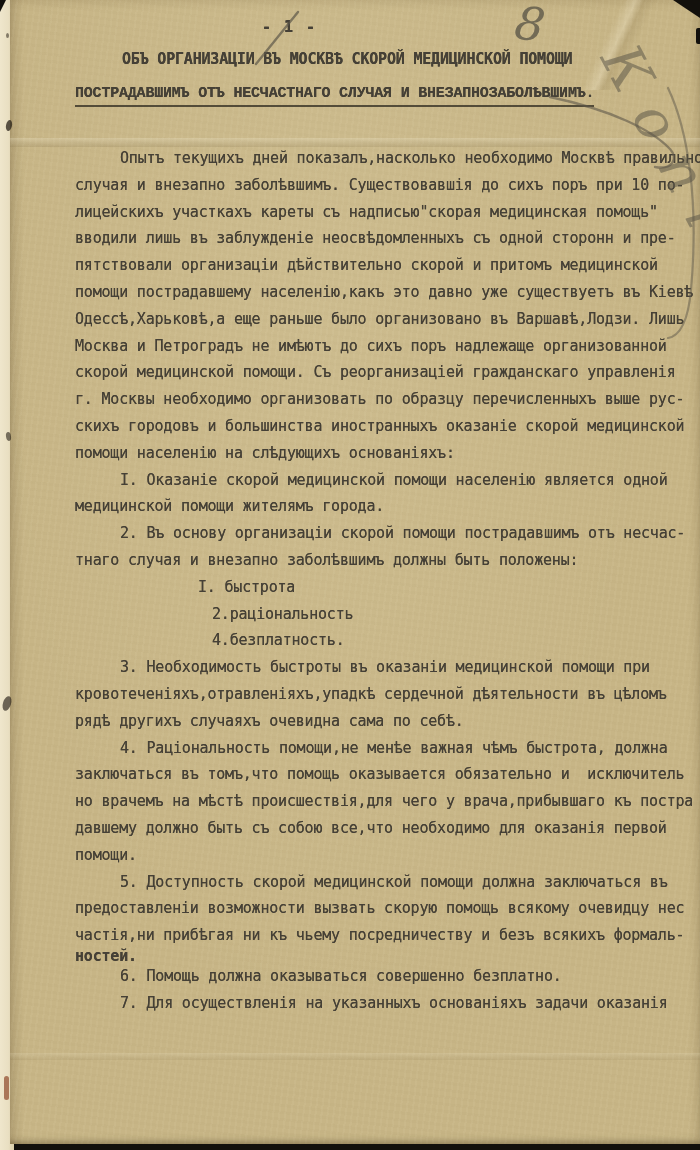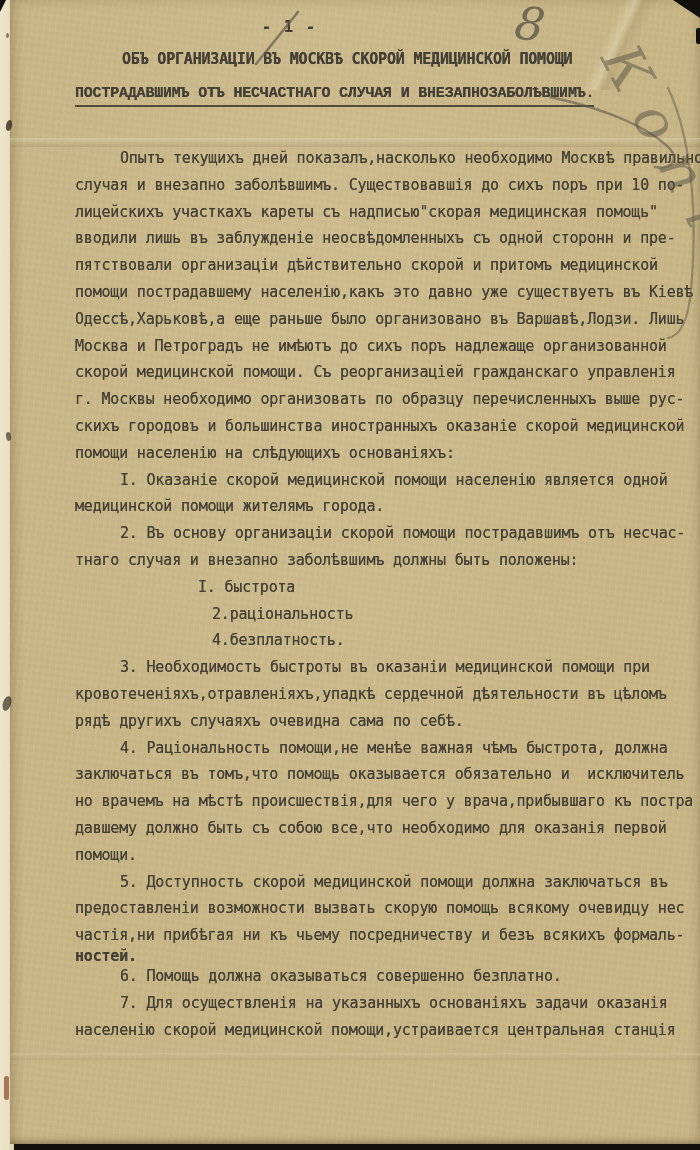--- a/index.html
+++ b/index.html
@@ -121,21 +121,20 @@
       <div class="line">заключаться въ томъ,что помощь оказывается обязательно и  исключитель</div>
       <div class="line">но врачемъ на мѣстѣ происшествія,для чего у врача,прибывшаго къ постра</div>
       <div class="line">давшему должно быть съ собою все,что необходимо для оказанія первой</div>
       <div class="line">помощи.</div>
       <div class="line indent">5. Доступность скорой медицинской помощи должна заключаться въ</div>
       <div class="line">предоставленіи возможности вызвать скорую помощь всякому очевидцу нес</div>
       <div class="line">частія,ни прибѣгая ни къ чьему посредничеству и безъ всякихъ формаль-</div>
       <div class="line tight">ностей.</div>
       <div class="line indent">6. Помощь должна оказываться совершенно безплатно.</div>
       <div class="line indent">7. Для осуществленія на указанныхъ основаніяхъ задачи оказанія</div>
-      <div class="line">населенію скорой медицинской помощи,устраивается центральная станція</div>
     </div>
 </div>
 
 <svg class="pencil" width="700" height="1150" viewBox="0 0 700 1150">
   <g fill="#5d5749" stroke="#5d5749" font-family="DejaVu Serif, serif" font-style="italic">
     <text x="516" y="40" font-size="46" stroke="none" fill-opacity="0.8" transform="rotate(9 530 20)">8</text>
     <text transform="translate(600 58) rotate(62)" font-size="56" letter-spacing="22" stroke="none" fill-opacity="0.55">Копія</text>
     <path d="M256 64 L298 12" fill="none" stroke-width="2.4" stroke-opacity="0.7" stroke-linecap="round"></path>
     <path d="M550 97 C612 110 652 130 670 149 C679 159 672 170 655 167" fill="none" stroke-width="2.4" stroke-opacity="0.6" stroke-linecap="round"></path>
     <path d="M668 88 C688 130 699 200 691 290 C688 322 680 336 668 338" fill="none" stroke-width="2.2" stroke-opacity="0.5" stroke-linecap="round"></path>

